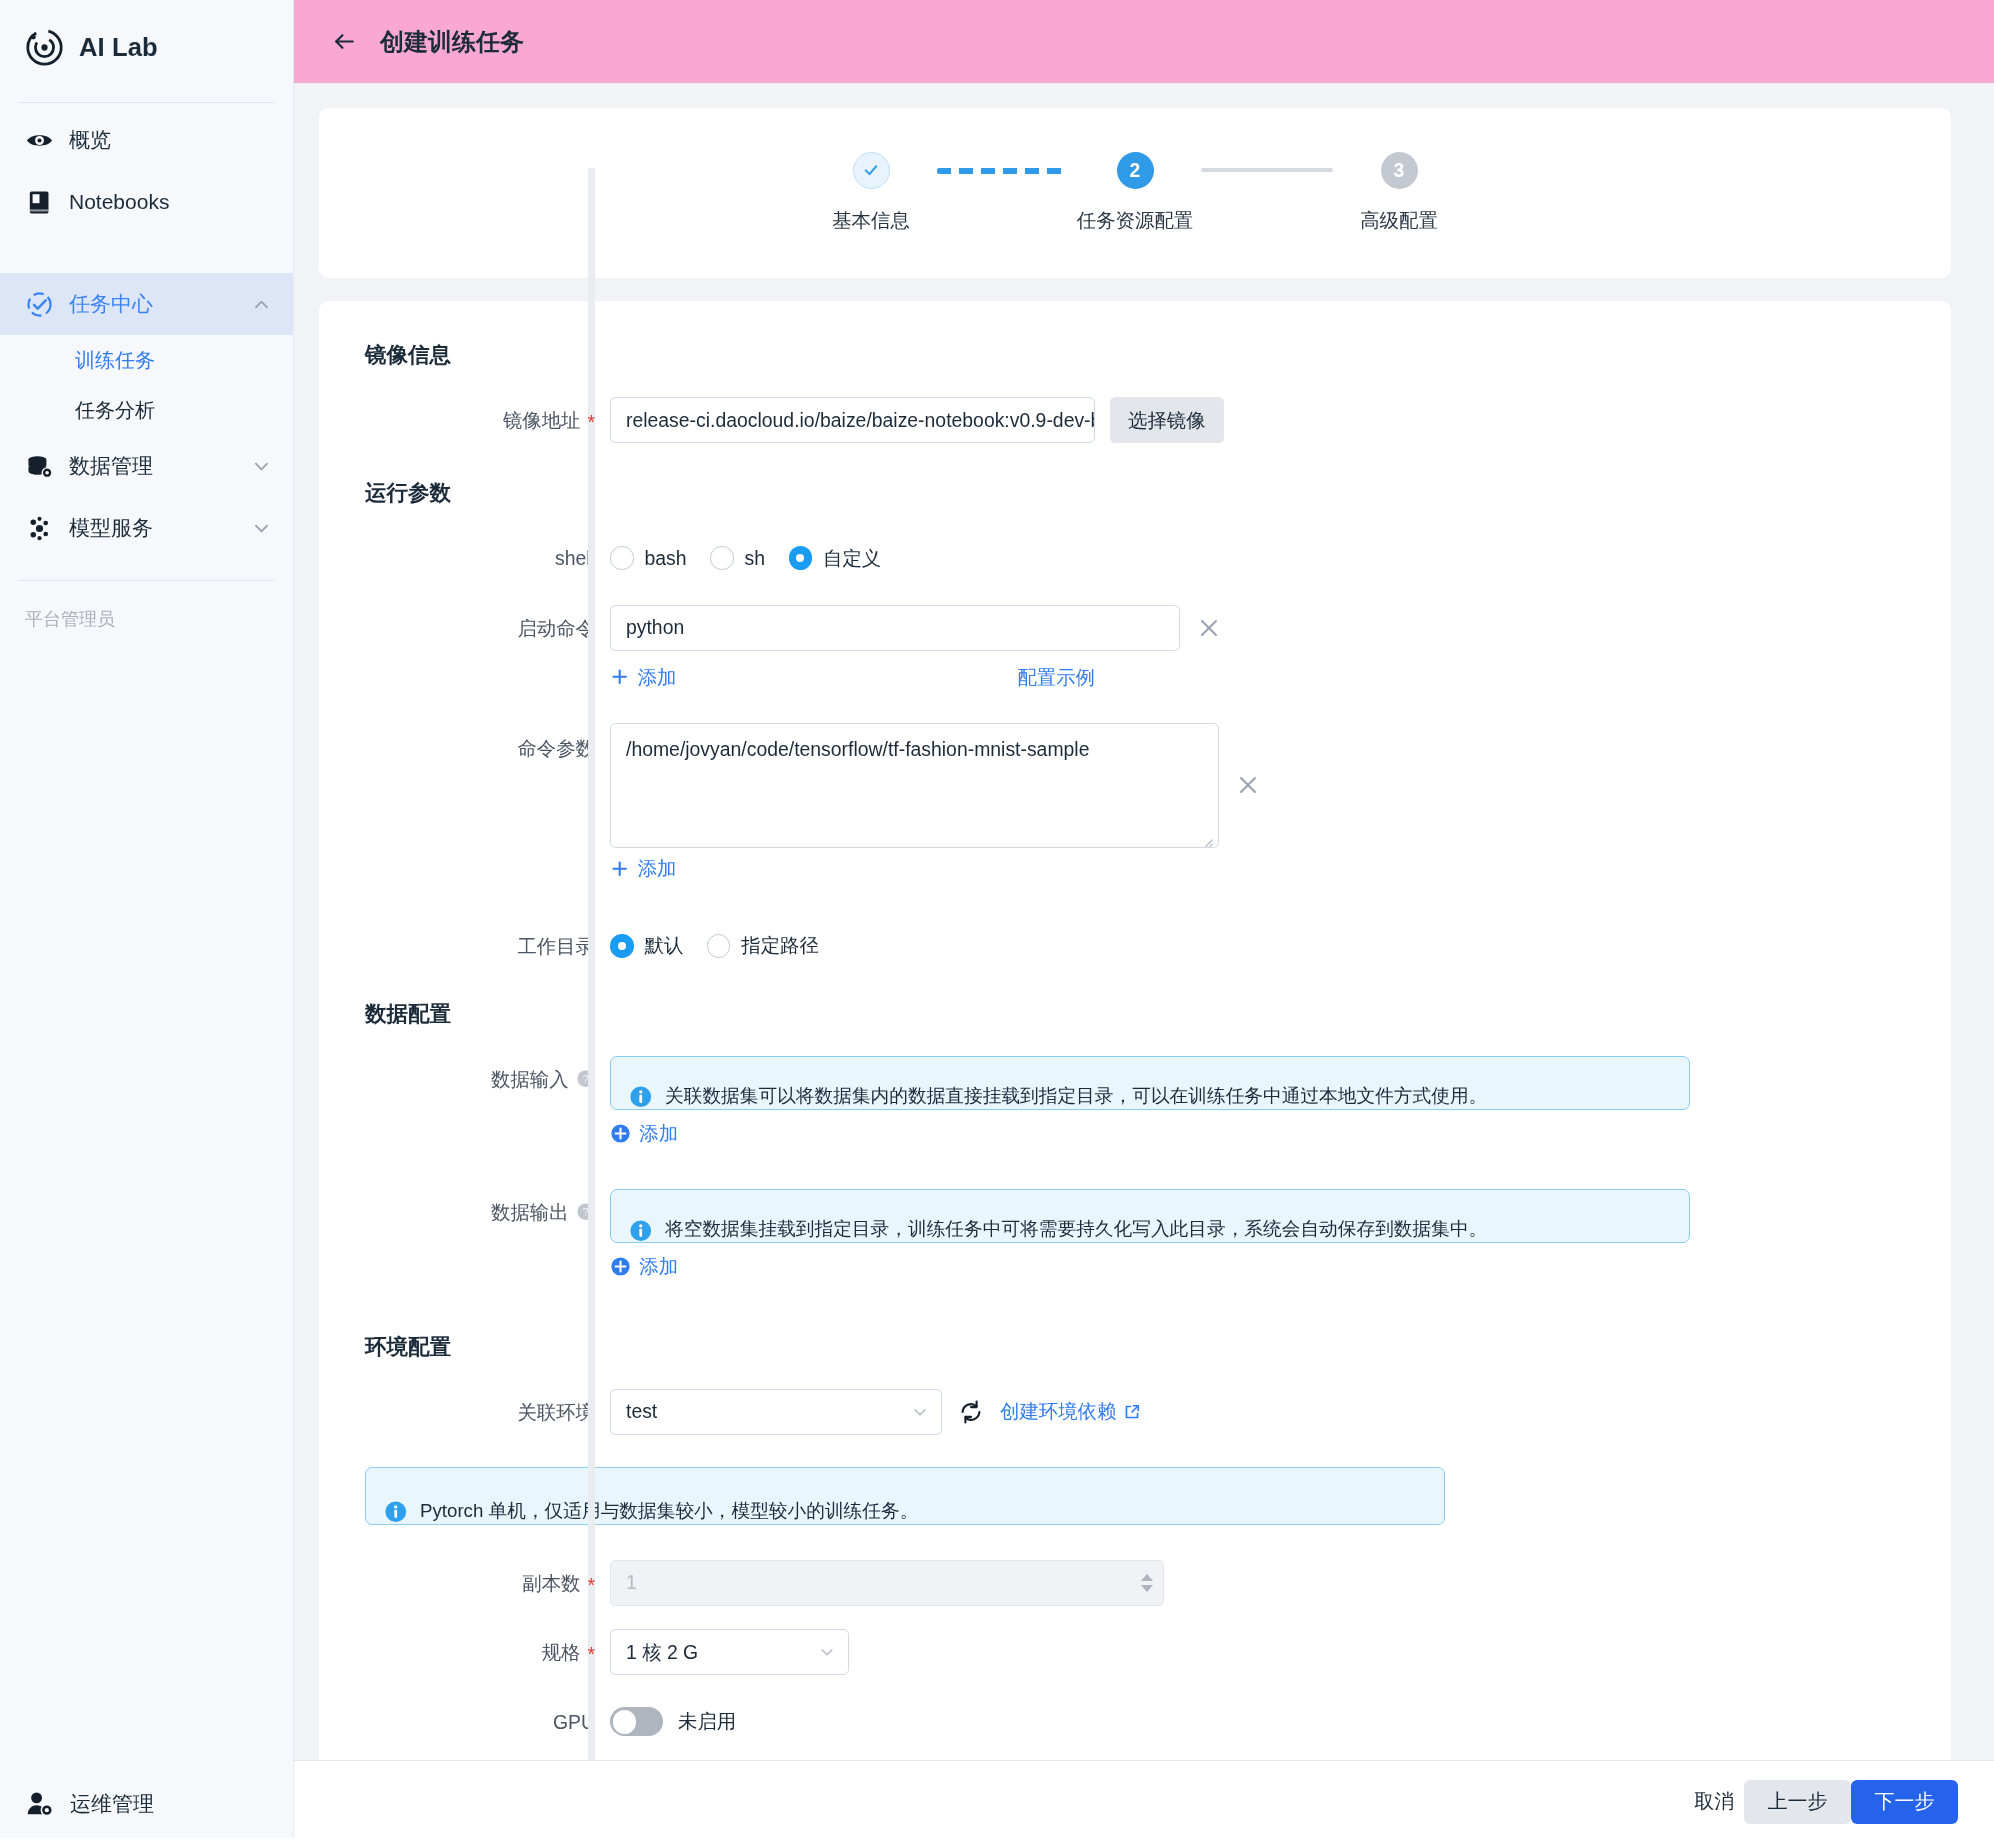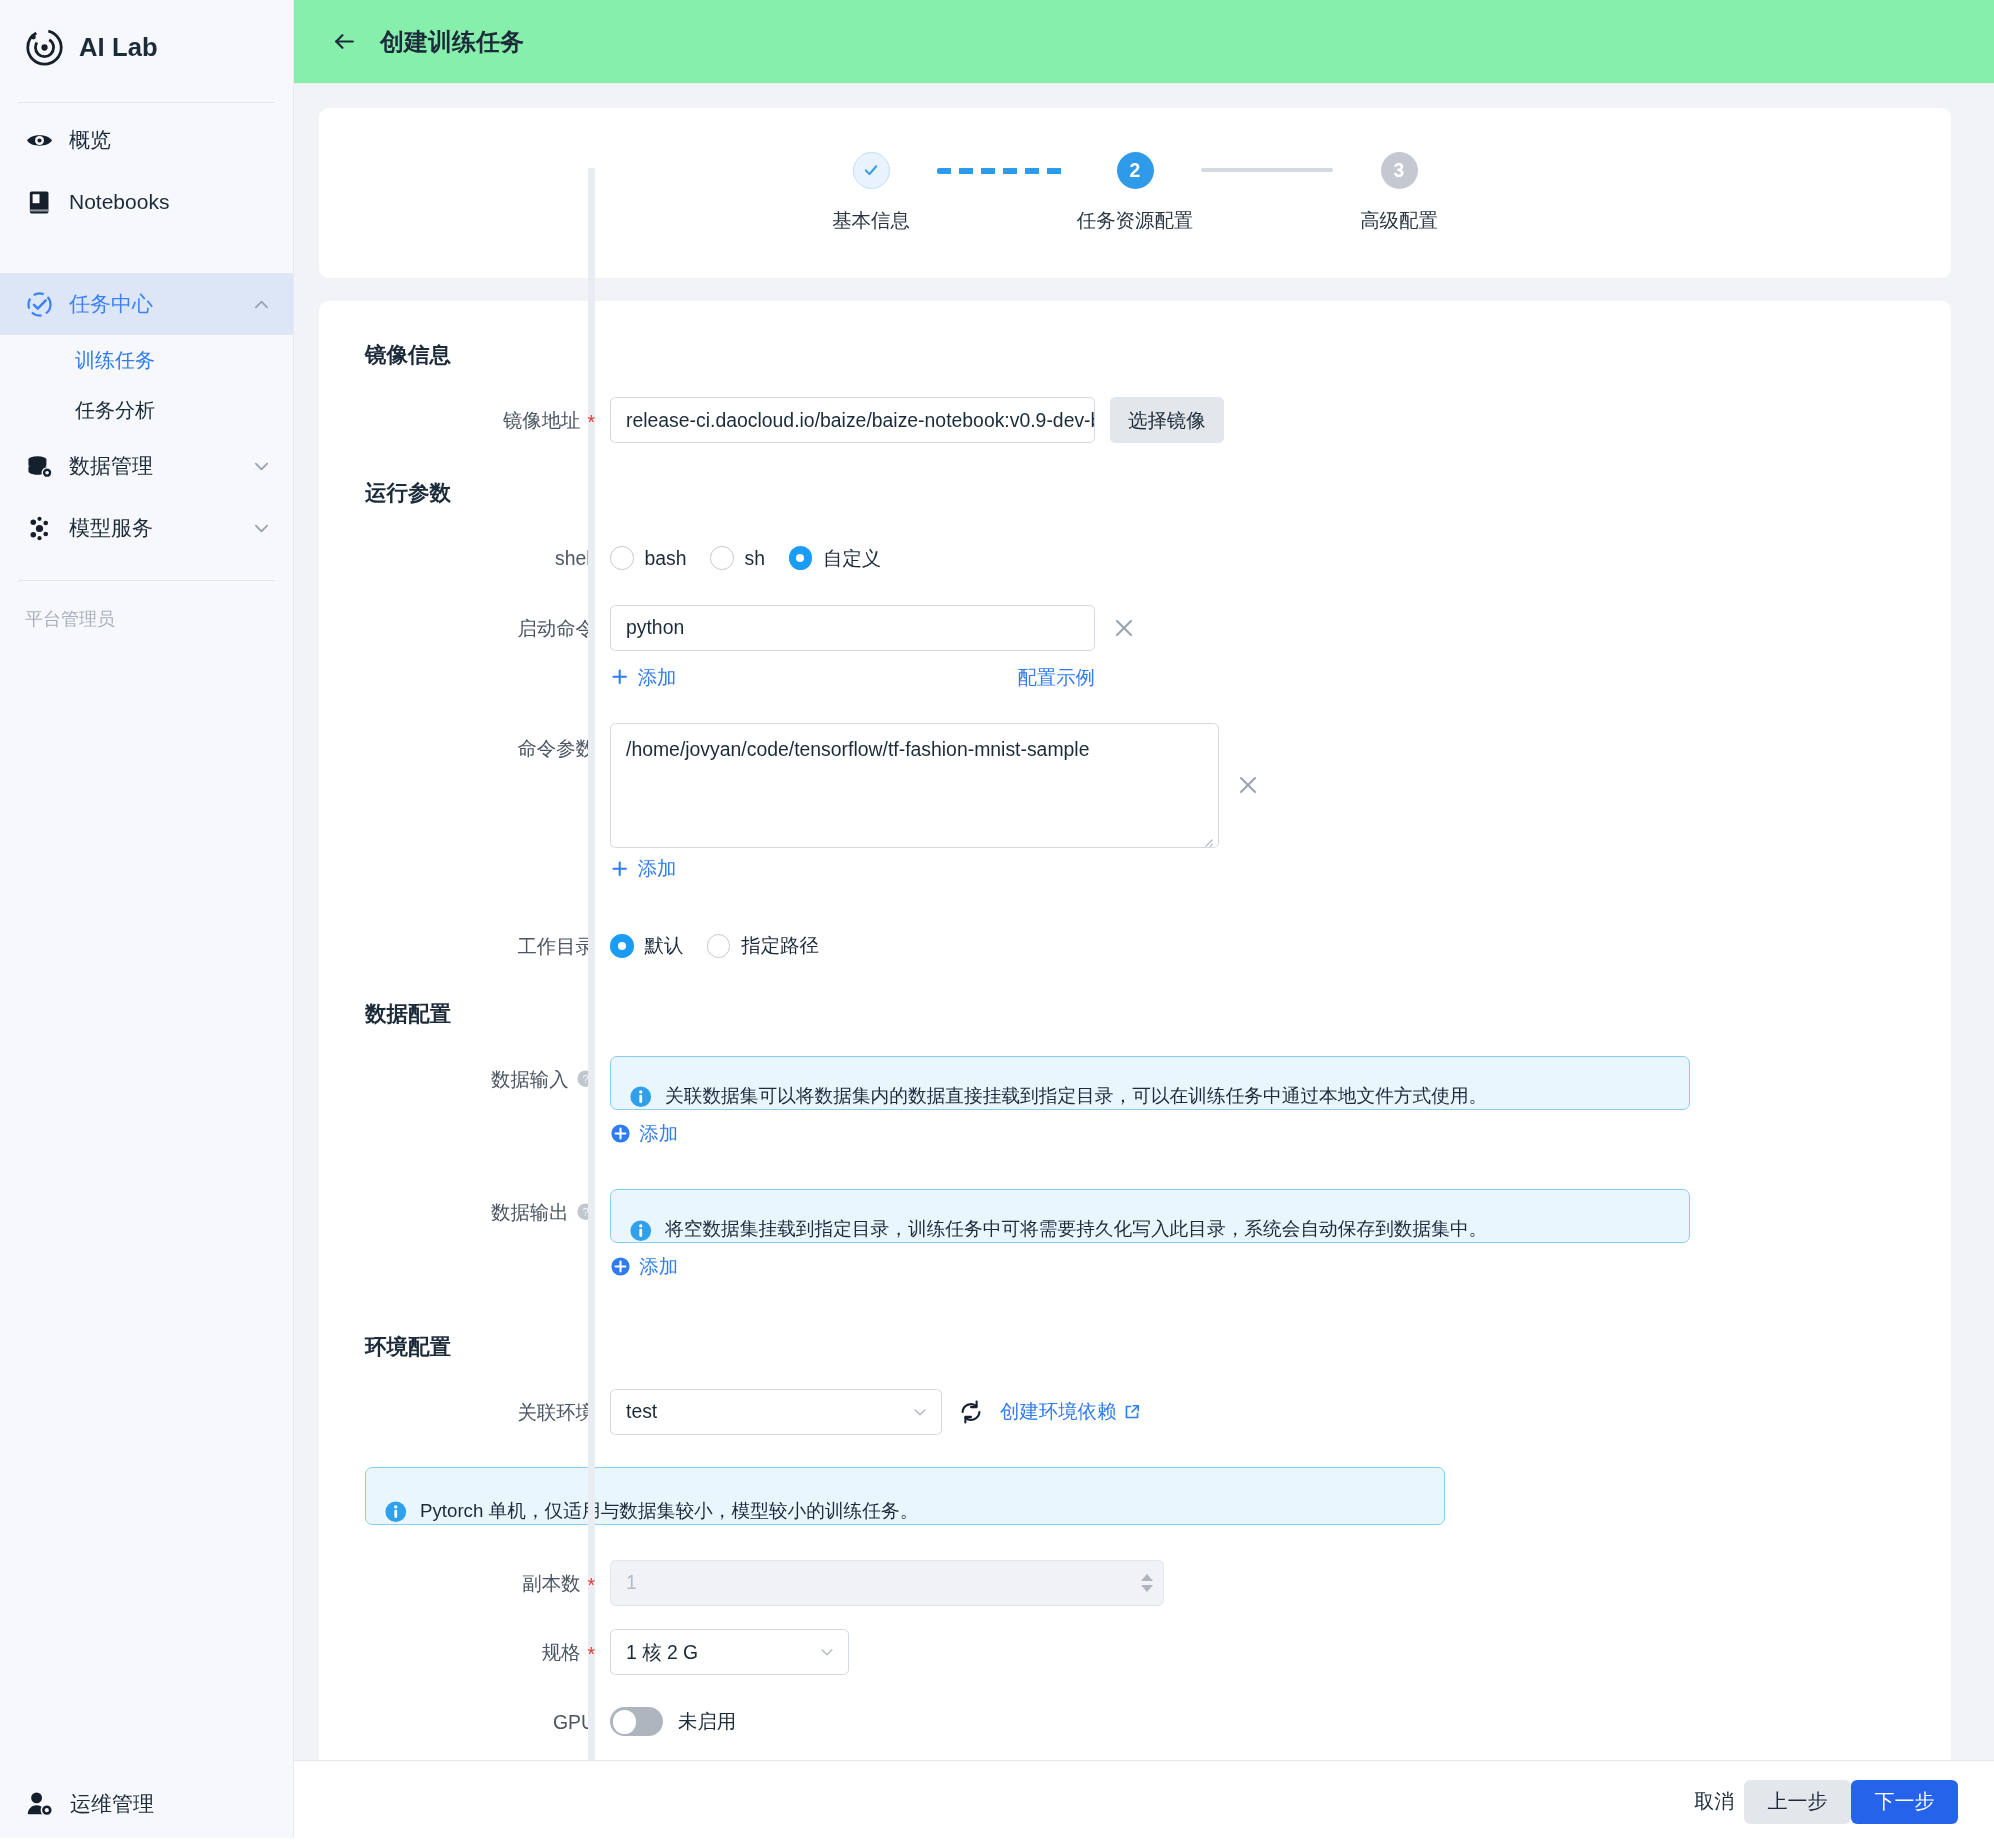--- a/index.html
+++ b/index.html
@@ -69,21 +69,21 @@
 
   
   .main {
     flex: 1; height: 1842px;
     display: flex; flex-direction: column;
     background: #f1f3f7;
     position: relative;
     border-left: 0.7px solid #e7eaf0;
   }
   .topbar {
-    height: 84px; background: #86efac;
+    height: 84px; background: #f9a8d4;
     display: flex; align-items: center; gap: 21px;
     padding-left: 36px; flex: 0 0 84px;
     border-bottom: 0.7px solid #e9ecf1;
   }
   .back-arrow { width: 29px; height: 29px; cursor: pointer; }
   .page-title { font-size: 24px; font-weight: 700; color: #1c2b3a; }
 
   .scrollarea {
     flex: 1; overflow: hidden; position: relative;
     padding: 23.5px 0 0 0;
@@ -428,21 +428,21 @@
               <span class="rl">自定义</span>
             </label>
           </div>
         </div>
 
         <div class="row" style="margin-bottom:7px">
           <div class="row-label">
             <span>启动命令</span>
           </div>
           <div class="row-ctl">
-            <div class="input" style="width:485px">python</div>
+            <div class="input" style="width:570px">python</div>
             <span class="x-btn" style="margin-top:9.7px">
               <svg viewBox="0 0 40 40" width="28" height="28" fill="none" stroke="#9aa3b0" stroke-width="3" stroke-linecap="round">
                 <path d="M10 10 L30 30"></path>
                   <path d="M30 10 L10 30"></path>
               </svg>
             </span>
           </div>
         </div>
 
         <div class="row" style="margin-bottom:19.4px">

